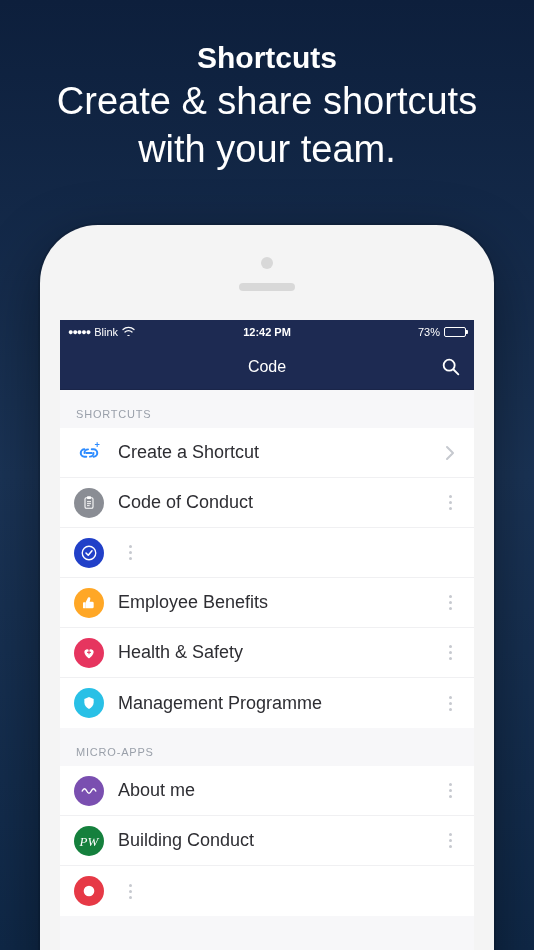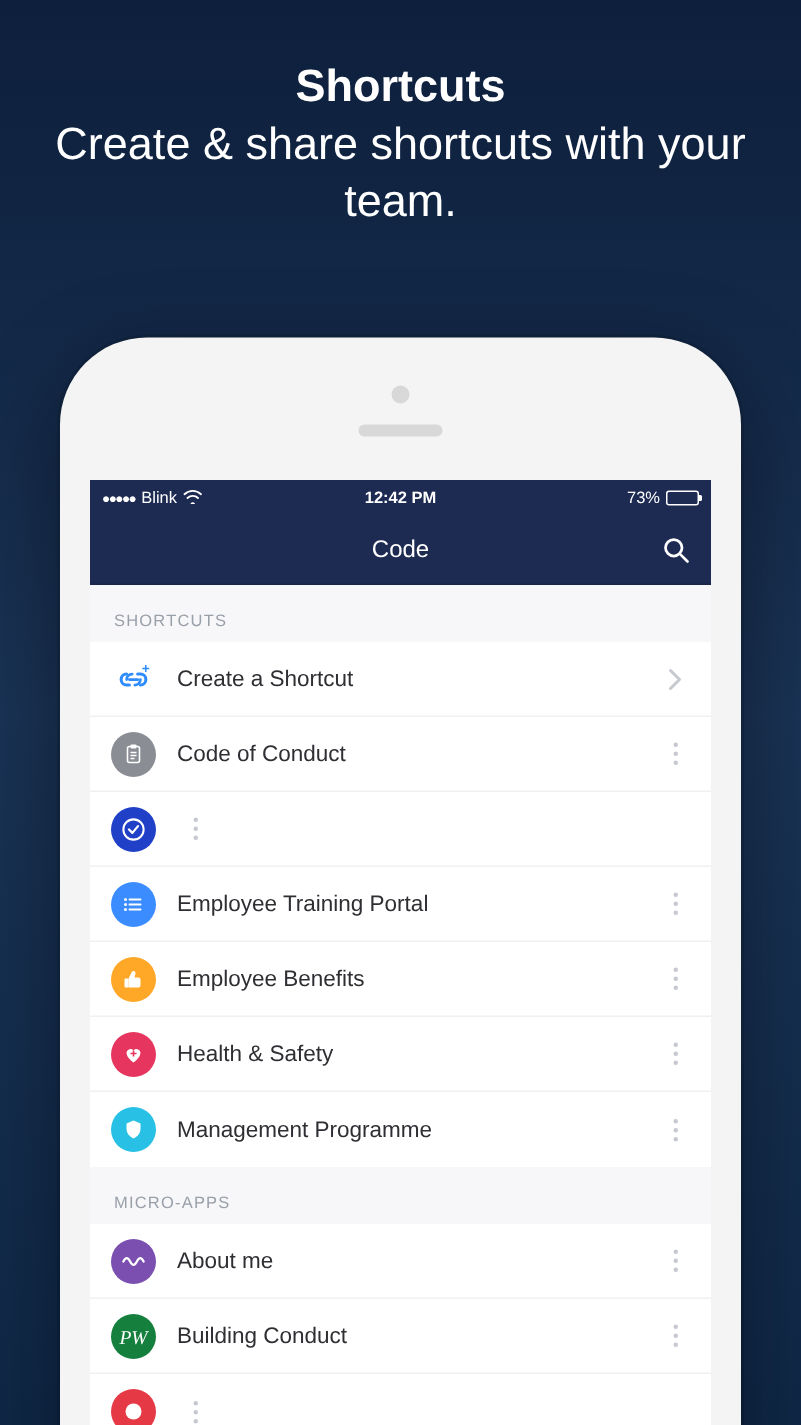--- a/index.html
+++ b/index.html
@@ -15,21 +15,21 @@
     text-align: center;
     padding: 40px 30px 30px;
     color: #fff;
   }
   .promo-title {
     font-size: 30px;
     font-weight: 700;
     line-height: 1.2;
   }
   .promo-sub {
-    font-size: 30px;
+    font-size: 38px;
     font-weight: 400;
     line-height: 1.25;
     margin-top: 2px;
   }
   .phone {
     position: absolute;
     left: 50%;
     transform: translateX(-50%);
     top: 225px;
     width: 454px;
@@ -112,21 +112,21 @@
   }
   .list-item:last-child { border-bottom:none; }
   .item-icon {
     width: 30px; height: 30px; border-radius:50%;
     display:flex; align-items:center; justify-content:center;
     flex-shrink:0;
     margin-right:14px;
   }
   .item-label {
     flex:1;
-    font-size: 15px;
+    font-size: 18px;
     color: #2e2e33;
   }
   .item-action {
     width: 24px; height:24px;
     display:flex; align-items:center; justify-content:center;
     color: #c6c9cf;
     flex-shrink:0;
   }
   .chevron svg { width:10px; height:16px; }
   .kebab { display:flex; flex-direction:column; gap:3px; align-items:center; justify-content:center; }
@@ -215,40 +215,20 @@
           </div>
           <div class="item-action">
             <div class="kebab">
               <span></span>
               <span></span>
               <span></span>
             </div>
           </div>
         </div>
         <div class="list-item">
-          <div class="item-icon" style="background: rgb(58, 140, 255); color: rgb(255, 255, 255);">
-            <svg width="16" height="16" viewBox="0 0 24 24">
-              <line x1="8" y1="7" x2="19" y2="7" stroke="currentColor" stroke-width="2" stroke-linecap="round"></line>
-              <line x1="8" y1="12" x2="19" y2="12" stroke="currentColor" stroke-width="2" stroke-linecap="round"></line>
-              <line x1="8" y1="17" x2="19" y2="17" stroke="currentColor" stroke-width="2" stroke-linecap="round"></line>
-              <circle cx="4" cy="7" r="1.5" fill="currentColor"></circle>
-              <circle cx="4" cy="12" r="1.5" fill="currentColor"></circle>
-              <circle cx="4" cy="17" r="1.5" fill="currentColor"></circle>
-            </svg>
-          </div>
-          <div class="item-label">Employee Training Portal</div>
-          <div class="item-action">
-            <div class="kebab">
-              <span></span>
-              <span></span>
-              <span></span>
-            </div>
-          </div>
-        </div>
-        <div class="list-item">
           <div class="item-icon" style="background: rgb(255, 167, 38); color: rgb(255, 255, 255);">
             <svg width="16" height="16" viewBox="0 0 24 24">
               <path d="M7 20h10a2 2 0 0 0 2-2v-6a2 2 0 0 0-2-2h-4l1-4a2 2 0 0 0-4-1l-3 6" fill="currentColor"></path>
               <rect x="3" y="11" width="4" height="9" rx="1" fill="currentColor"></rect>
             </svg>
           </div>
           <div class="item-label">Employee Benefits</div>
           <div class="item-action">
             <div class="kebab">
               <span></span>

